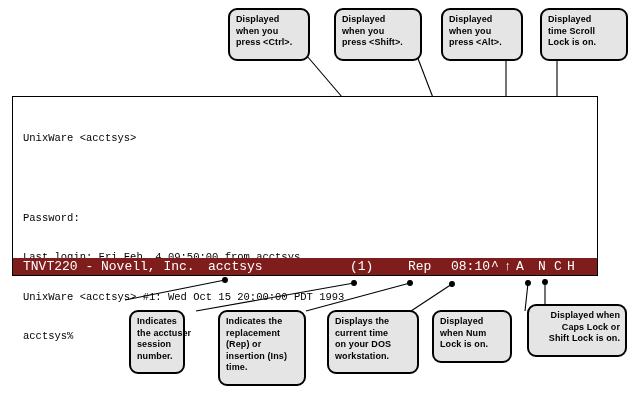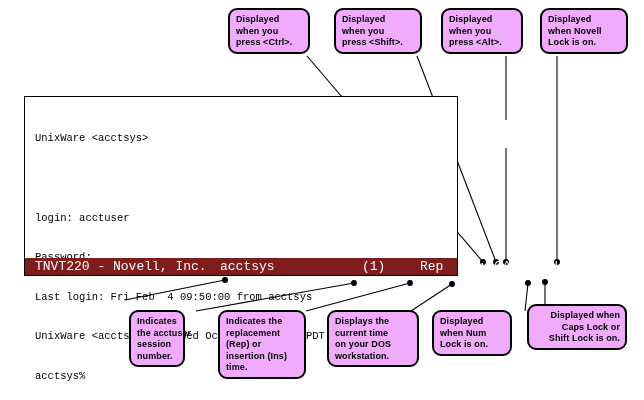--- a/index.html
+++ b/index.html
@@ -11,40 +11,40 @@
     position:relative;
   }
   #stage{position:absolute;left:0;top:0;width:644px;height:400px;}
 
   
   .callout{
     position:absolute;
     box-sizing:border-box;
     border:2px solid #000;
     border-radius:9px;
-    background:#f0abfc;
+    background:#e5e5e5;
     color:#000;
     font-family:"Liberation Sans", sans-serif;
     font-size:9px;
     line-height:11.5px;
     font-weight:bold;
-    padding:4px 5px 3px 6px;
+    padding:4px 5px 10px 6px;
     letter-spacing:.1px;
     z-index:5;
   }
   .callout span{display:block;white-space:nowrap;}
 
   
   #leaders{position:absolute;left:0;top:0;width:644px;height:400px;z-index:2;}
 
   
   #terminal{
     position:absolute;
-    left:24px;top:96px;
-    width:434px;height:180px;
+    left:12px;top:96px;
+    width:586px;height:180px;
     box-sizing:border-box;
     border:1px solid #000;
     background:#fff;
     z-index:3;
   }
   #screen{
     position:absolute;
     left:0;top:0;right:0;
     height:160px;
     padding:9px 0 0 10px;
@@ -130,30 +130,29 @@
   </div>
 
   <div class="callout" style="left:441px;top:8px;width:82px;">
     <span>Displayed</span>
     <span>when you</span>
     <span>press &lt;Alt&gt;.</span>
   </div>
 
   <div class="callout" style="left:540px;top:8px;width:88px;">
     <span>Displayed</span>
-    <span>when Novell</span>
+    <span>time Scroll</span>
     <span>Lock is on.</span>
   </div>
 
   <div id="terminal">
 
     <div id="screen">
       <div class="ln">UnixWare &lt;acctsys&gt;</div>
       <div class="blank"></div>
-      <div class="ln">login: acctuser</div>
       <div class="ln">Password:</div>
       <div class="ln">Last login: Fri Feb  4 09:50:00 from acctsys</div>
       <div class="ln">UnixWare &lt;acctsys&gt; #1: Wed Oct 15 20:00:00 PDT 1993</div>
       <div class="ln">acctsys%</div>
     </div>
 
     <div id="statusbar">
       <span class="cell" style="left:10px;">TNVT220 - Novell, Inc.</span>
       <span class="cell" style="left:195px;">acctsys</span>
       <span class="cell" style="left:337px;">(1)</span>

